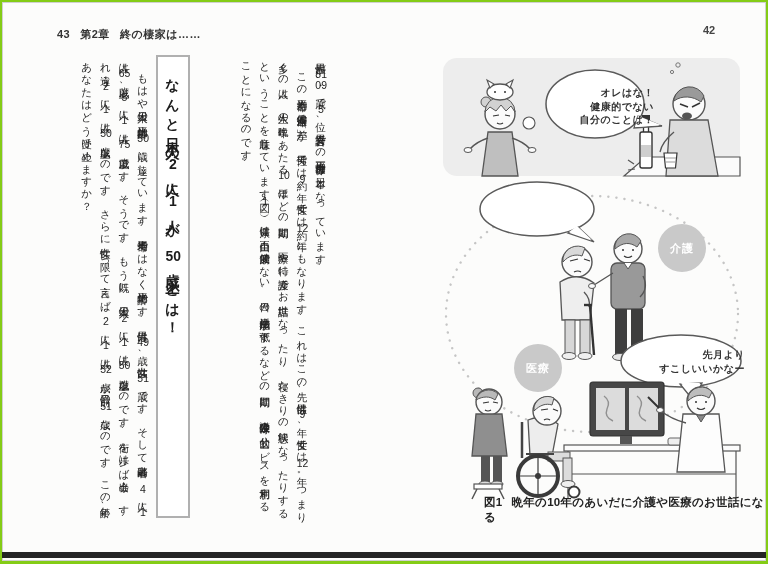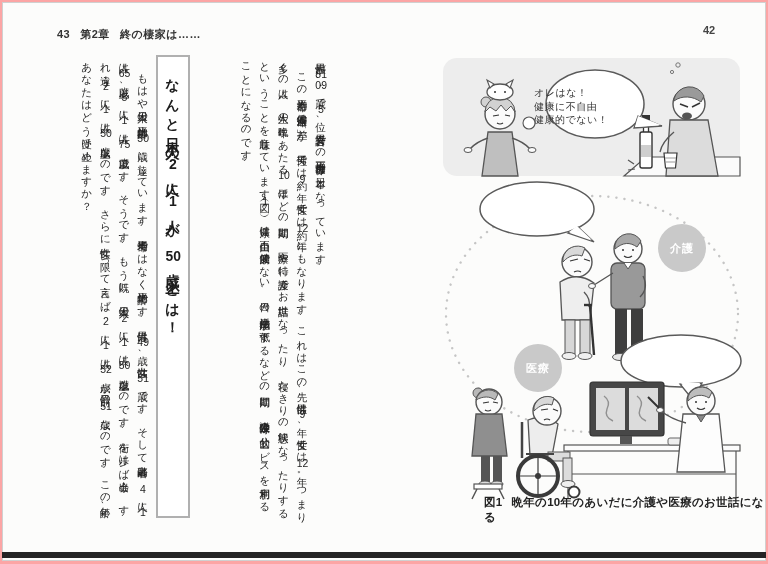--- a/index.html
+++ b/index.html
@@ -1,18 +1,18 @@
 <!DOCTYPE html>
 <html lang="ja"><head>
 <meta charset="utf-8">
 <style>
   html,body { margin:0; padding:0; }
   body { font-family: "Liberation Sans", sans-serif; background:#ffffff; }
   #page {
-    position:relative; width:768px; height:564px; background:#fca5a5;
+    position:relative; width:768px; height:564px; background:#84cc16;
     overflow:hidden; color:#222;
   }
   .scan-frame {
     position:absolute; left:2px; top:2px; right:2px; bottom:3px;
     border:1px solid #d0d0d0; background:#fcfcfb;
   }
   .book-bottom-edge {
     position:absolute; left:2px; right:2px; top:552px; height:6px;
     background:#242424;
   }
@@ -41,21 +41,21 @@
     background:#fff; border:2px solid #b0b0b0; box-sizing:border-box;
     display:flex; justify-content:center; padding-top:12px;
   }
   .headline-box .headline {
     writing-mode:vertical-rl; text-orientation:mixed;
     font-weight:bold; font-size:14px; letter-spacing:3.5px; color:#1c1c1c;
   }
   
   #figure-svg { position:absolute; left:434px; top:52px; }
   .bubble-text {
-    position:absolute; text-align:left; font-weight:normal;
+    position:absolute; text-align:right; font-weight:bold;
     font-size:10px; line-height:13.5px; color:#333; letter-spacing:0.5px;
   }
   .bubble-text span { display:block; }
   #bubble1-text { left:534px; top:86px;  width:120px; }
   #bubble2-text { left:473px; top:196px; width:128px; }
   #bubble3-text { left:617px; top:348px; width:128px; }
   .figure-caption {
     position:absolute; left:455px; top:495px; font-size:11.5px; font-weight:bold;
     color:#222; letter-spacing:0.3px;padding-left:29px;
   }
@@ -260,22 +260,26 @@
         <g>
           <rect x="40" y="432" width="28" height="5" fill="#fff" stroke="#555" stroke-width="1.2"></rect>
           <path d="M43 437 l-5 10 M65 437 l5 10" stroke="#555" stroke-width="1.5"></path>
         </g>
       </g>
     </g>
   </svg>
 
   <div id="bubble1-text" class="bubble-text">
     <span>オレはな！</span>
-    <span>健康に不自由</span>
-    <span>健康的でない！</span>
+    <span>健康的でない</span>
+    <span>自分のことは！</span>
+  </div>
+  <div id="bubble3-text" class="bubble-text">
+    <span>先月より</span>
+    <span>すこしいいかなー</span>
   </div>
 
   <div class="figure-caption">
     <span class="cap-label">図1</span><span>晩年の10年のあいだに介護や医療のお世話になる</span>
   </div>
 
   <div class="book-bottom-edge"></div>
 </div>
 
 </body></html>

